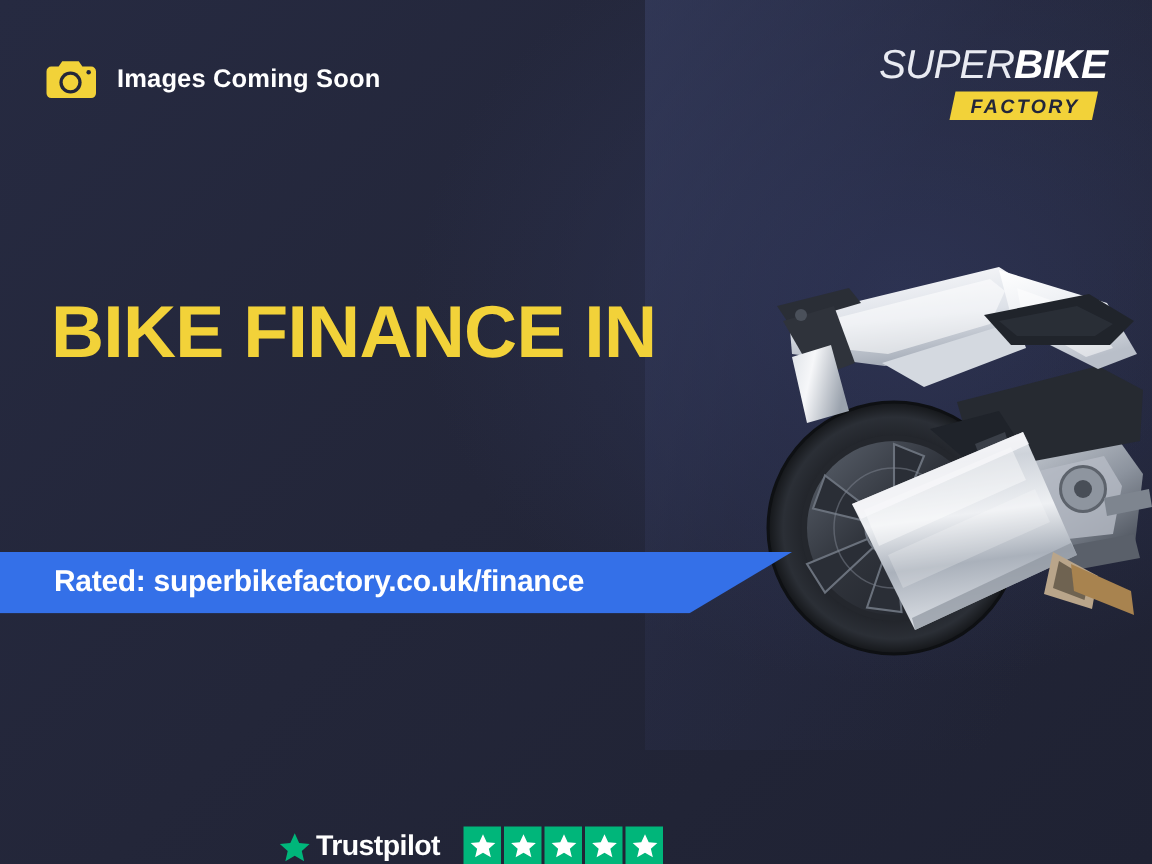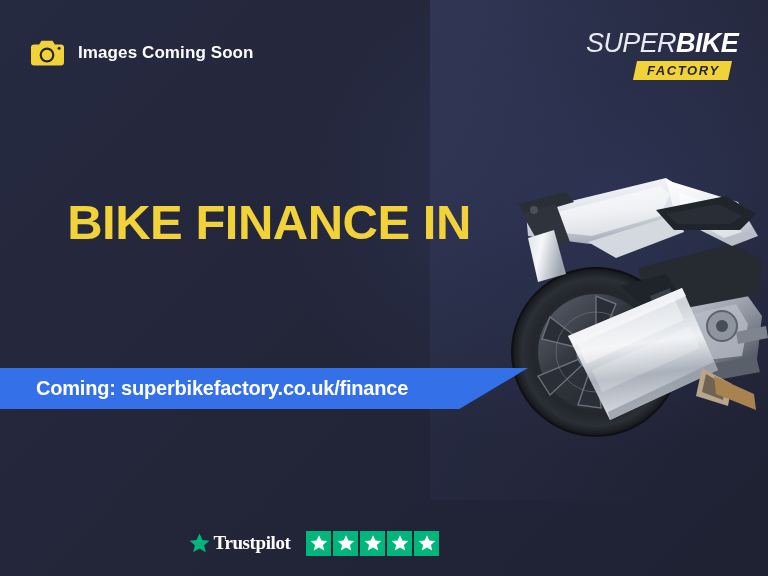--- a/index.html
+++ b/index.html
@@ -105,21 +105,20 @@
     left: 34px; top: 196px;
     width: 470px;
   }
   .headline-line1 {
     color: #f2d239;
     font-size: 49px;
     line-height: 52px;
     font-weight: bold;
     letter-spacing: -0.5px;
     white-space: nowrap;
-    text-align: center;
   }
   .headline-line2 {
     color: #ffffff;
     font-size: 75px;
     line-height: 78px;
     font-weight: bold;
     letter-spacing: -1.5px;
     white-space: nowrap;
     margin-top: -4px;
   }
@@ -143,24 +142,23 @@
     padding-left: 36px;
     white-space: nowrap;
   }
 
   
   .footer {
     position: absolute;
     left: 0; bottom: 0;
     width: 628px; height: 66px;
     display: flex;
-    align-items: center;
+    align-items: flex-end;
     justify-content: center;
     gap: 12px;
-    font-family: Liberation Serif, serif;
   }
   .tp-logo {
     display: flex;
     align-items: center;
     gap: 4px;
   }
   .tp-star-svg { display: block; width: 21px; height: 20px; }
   .tp-name {
     color: #ffffff;
     font-size: 19px;
@@ -333,21 +331,21 @@
         </div>
       </div>
     </div>
   </div>
 
   <div class="headline">
     <div class="headline-line1">BIKE FINANCE IN</div>
   </div>
 
   <div class="apply-bar">
-    <span class="apply-text">Coming: superbikefactory.co.uk/finance</span>
+    <span class="apply-text">Rated: superbikefactory.co.uk/finance</span>
   </div>
 
   <div class="footer">
 
     <div class="tp-logo">
       <svg class="tp-star-svg" viewBox="0 0 24 23" xmlns="http://www.w3.org/2000/svg">
         <path d="M12 0.6 L15.4 8.1 L23.4 8.8 L17.4 14.2 L19.2 22.1 L12 17.9 L4.8 22.1 L6.6 14.2 L0.6 8.8 L8.6 8.1 Z" fill="#00b67a"></path>
       </svg>
       <span class="tp-name">Trustpilot</span>
     </div>

